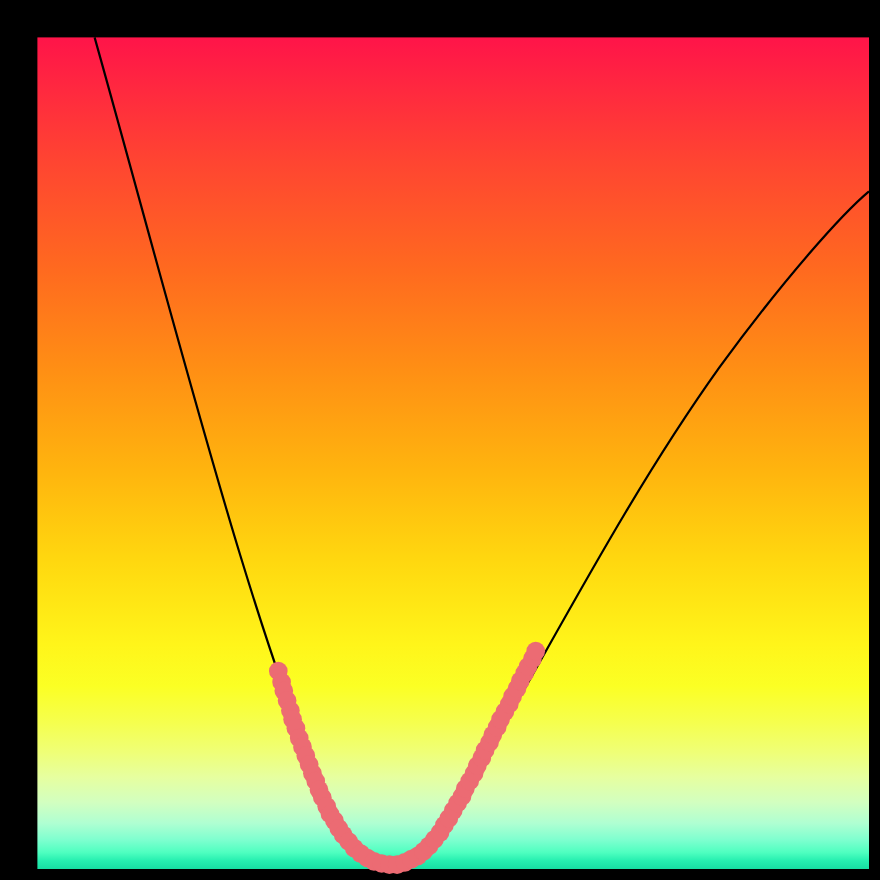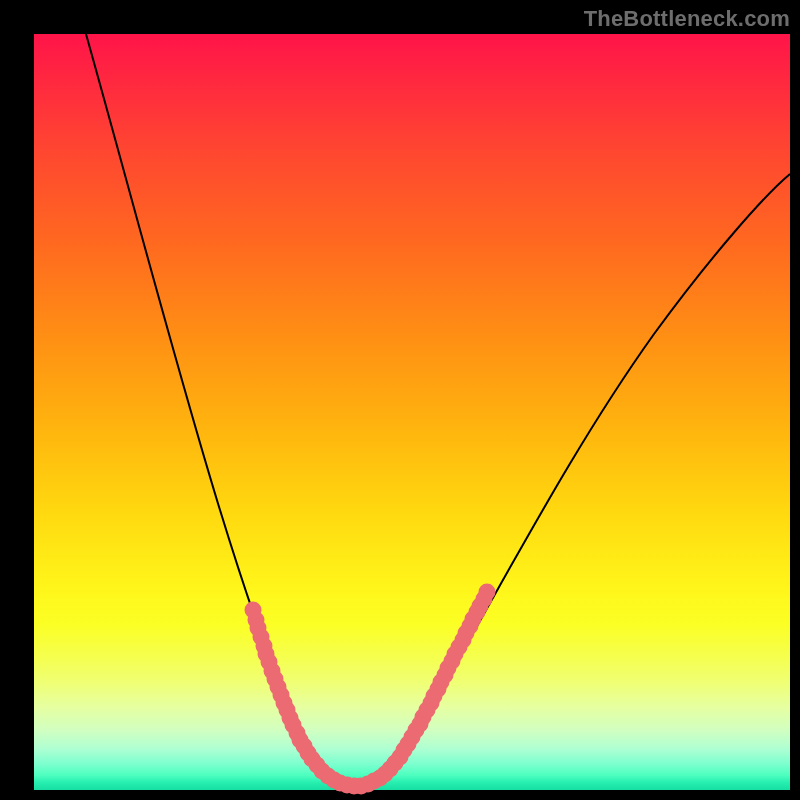--- a/index.html
+++ b/index.html
@@ -134,14 +134,13 @@
           <circle cx="432" cy="599" r="8.5" class="marker"></circle>
           <circle cx="436" cy="592" r="8.5" class="marker"></circle>
           <circle cx="439" cy="585" r="8.5" class="marker"></circle>
           <circle cx="443" cy="578" r="8.5" class="marker"></circle>
           <circle cx="446" cy="572" r="8.5" class="marker"></circle>
           <circle cx="450" cy="565" r="8.5" class="marker"></circle>
           <circle cx="453" cy="558" r="8.5" class="marker"></circle>
         </g>
     </svg>
   </div>
-  <div class="watermark">TheBottleneck.com</div>
 </div>
 
 </body></html>

